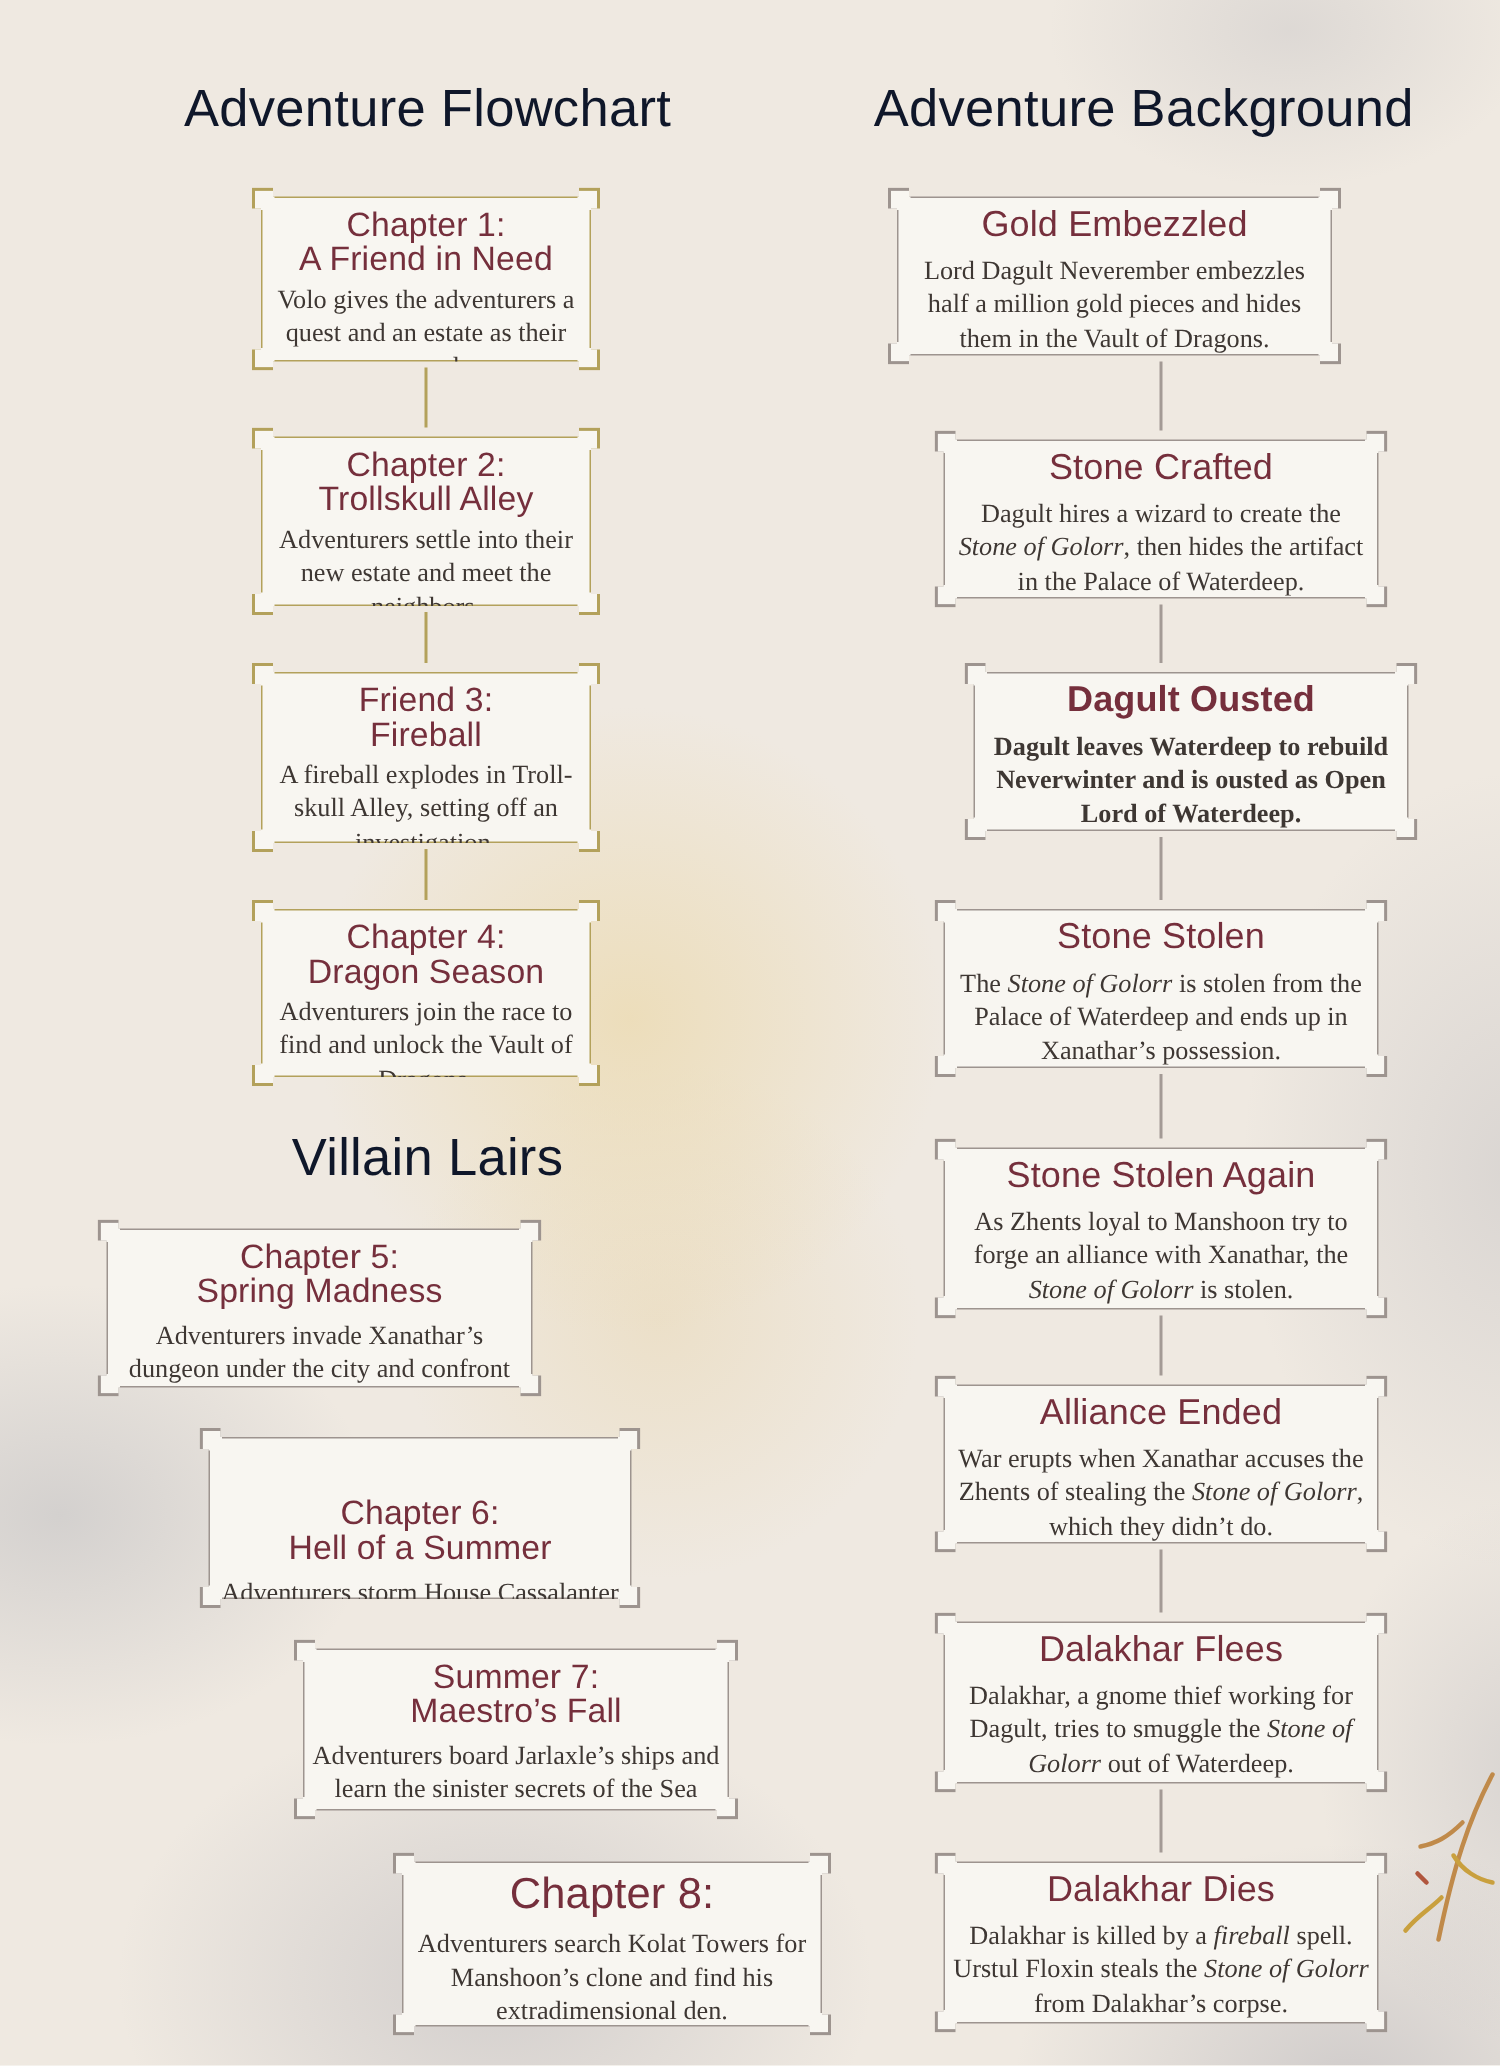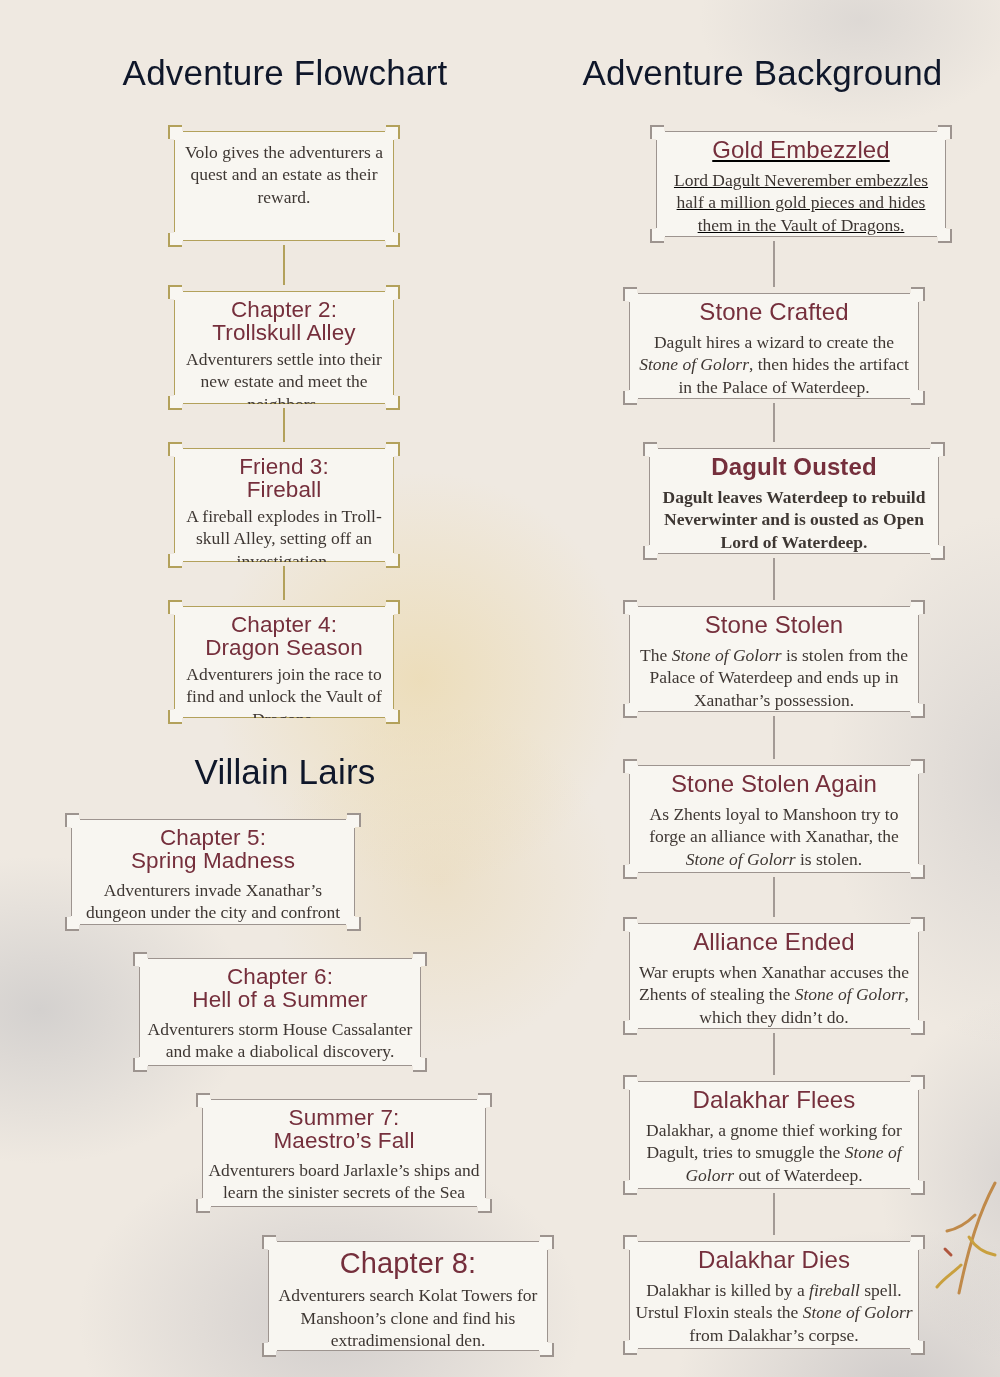--- a/index.html
+++ b/index.html
@@ -102,20 +102,24 @@
   <div class="connector gray" style="left:773px;top:403px;height:39px;"></div>
   <div class="connector gray" style="left:773px;top:558px;height:42px;"></div>
   <div class="connector gray" style="left:773px;top:716px;height:43px;"></div>
   <div class="connector gray" style="left:773px;top:877px;height:40px;"></div>
   <div class="connector gray" style="left:773px;top:1033px;height:42px;"></div>
   <div class="connector gray" style="left:773px;top:1193px;height:42px;"></div>
 
   <div class="plaque gold" style="left:168px;top:125px;width:232px;height:122px;">
     <div class="plaque-inner"></div>
     <div class="plaque-content">
+      <div class="box-title">
+        <div>Chapter 1:</div>
+        <div>A Friend in Need</div>
+      </div>
       <div class="box-body"><span>Volo gives the adventurers a quest and an estate as their reward.</span></div>
     </div>
   </div>
 
   <div class="plaque gold" style="left:168px;top:285px;width:232px;height:125px;">
     <div class="plaque-inner"></div>
     <div class="plaque-content">
       <div class="box-title">
         <div>Chapter 2:</div>
         <div>Trollskull Alley</div>
@@ -155,21 +159,21 @@
         <div>Chapter 5:</div>
         <div>Spring Madness</div>
       </div>
       <div class="box-body"><span>Adventurers invade Xanathar’s dungeon under the city and confront the beholder in its lair.</span></div>
     </div>
   </div>
 
   <div class="plaque gray evt" style="left:133px;top:952px;width:294px;height:120px;">
     <div class="plaque-inner"></div>
     <div class="plaque-content">
-      <div class="box-title" style="font-size:22.5px;">
+      <div class="box-title" style="font-size:22.5px;margin-top:32px;">
         <div>Chapter 6:</div>
         <div>Hell of a Summer</div>
       </div>
       <div class="box-body"><span>Adventurers storm House Cassalanter and make a diabolical discovery.</span></div>
     </div>
   </div>
 
   <div class="plaque gray evt" style="left:196px;top:1093px;width:296px;height:120px;">
     <div class="plaque-inner"></div>
     <div class="plaque-content">
@@ -184,21 +188,21 @@
   <div class="plaque gray evt" style="left:262px;top:1235px;width:292px;height:122px;">
     <div class="plaque-inner"></div>
     <div class="plaque-content">
       <div class="box-title" style="font-size:29px;">
         <div>Chapter 8:</div>
       </div>
       <div class="box-body"><span>Adventurers search Kolat Towers for Manshoon’s clone and find his extradimensional den.</span></div>
     </div>
   </div>
 
-  <div class="plaque gray evt" style="left:650px;top:125px;width:302px;height:118px;text-decoration:underline;">
+  <div class="plaque gray evt" style="left:592px;top:125px;width:302px;height:118px;">
     <div class="plaque-inner"></div>
     <div class="plaque-content">
       <div class="box-title">Gold Embezzled</div>
       <div class="box-body"><span>Lord Dagult Neverember embezzles half a million gold pieces and hides them in the Vault of Dragons.</span></div>
     </div>
   </div>
 
   <div class="plaque gray evt" style="left:623px;top:287px;width:302px;height:118px;">
     <div class="plaque-inner"></div>
     <div class="plaque-content">

